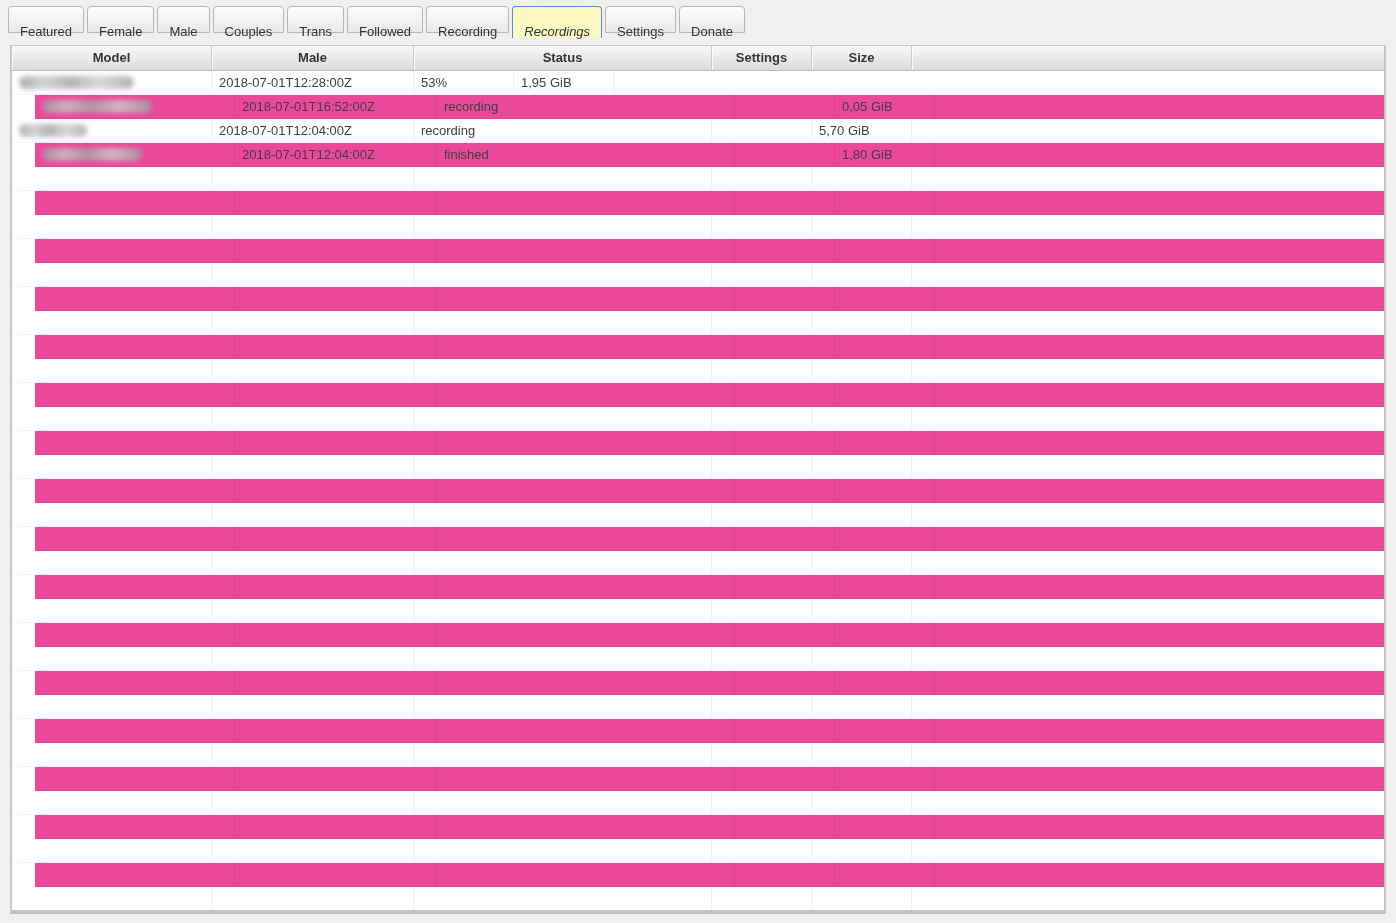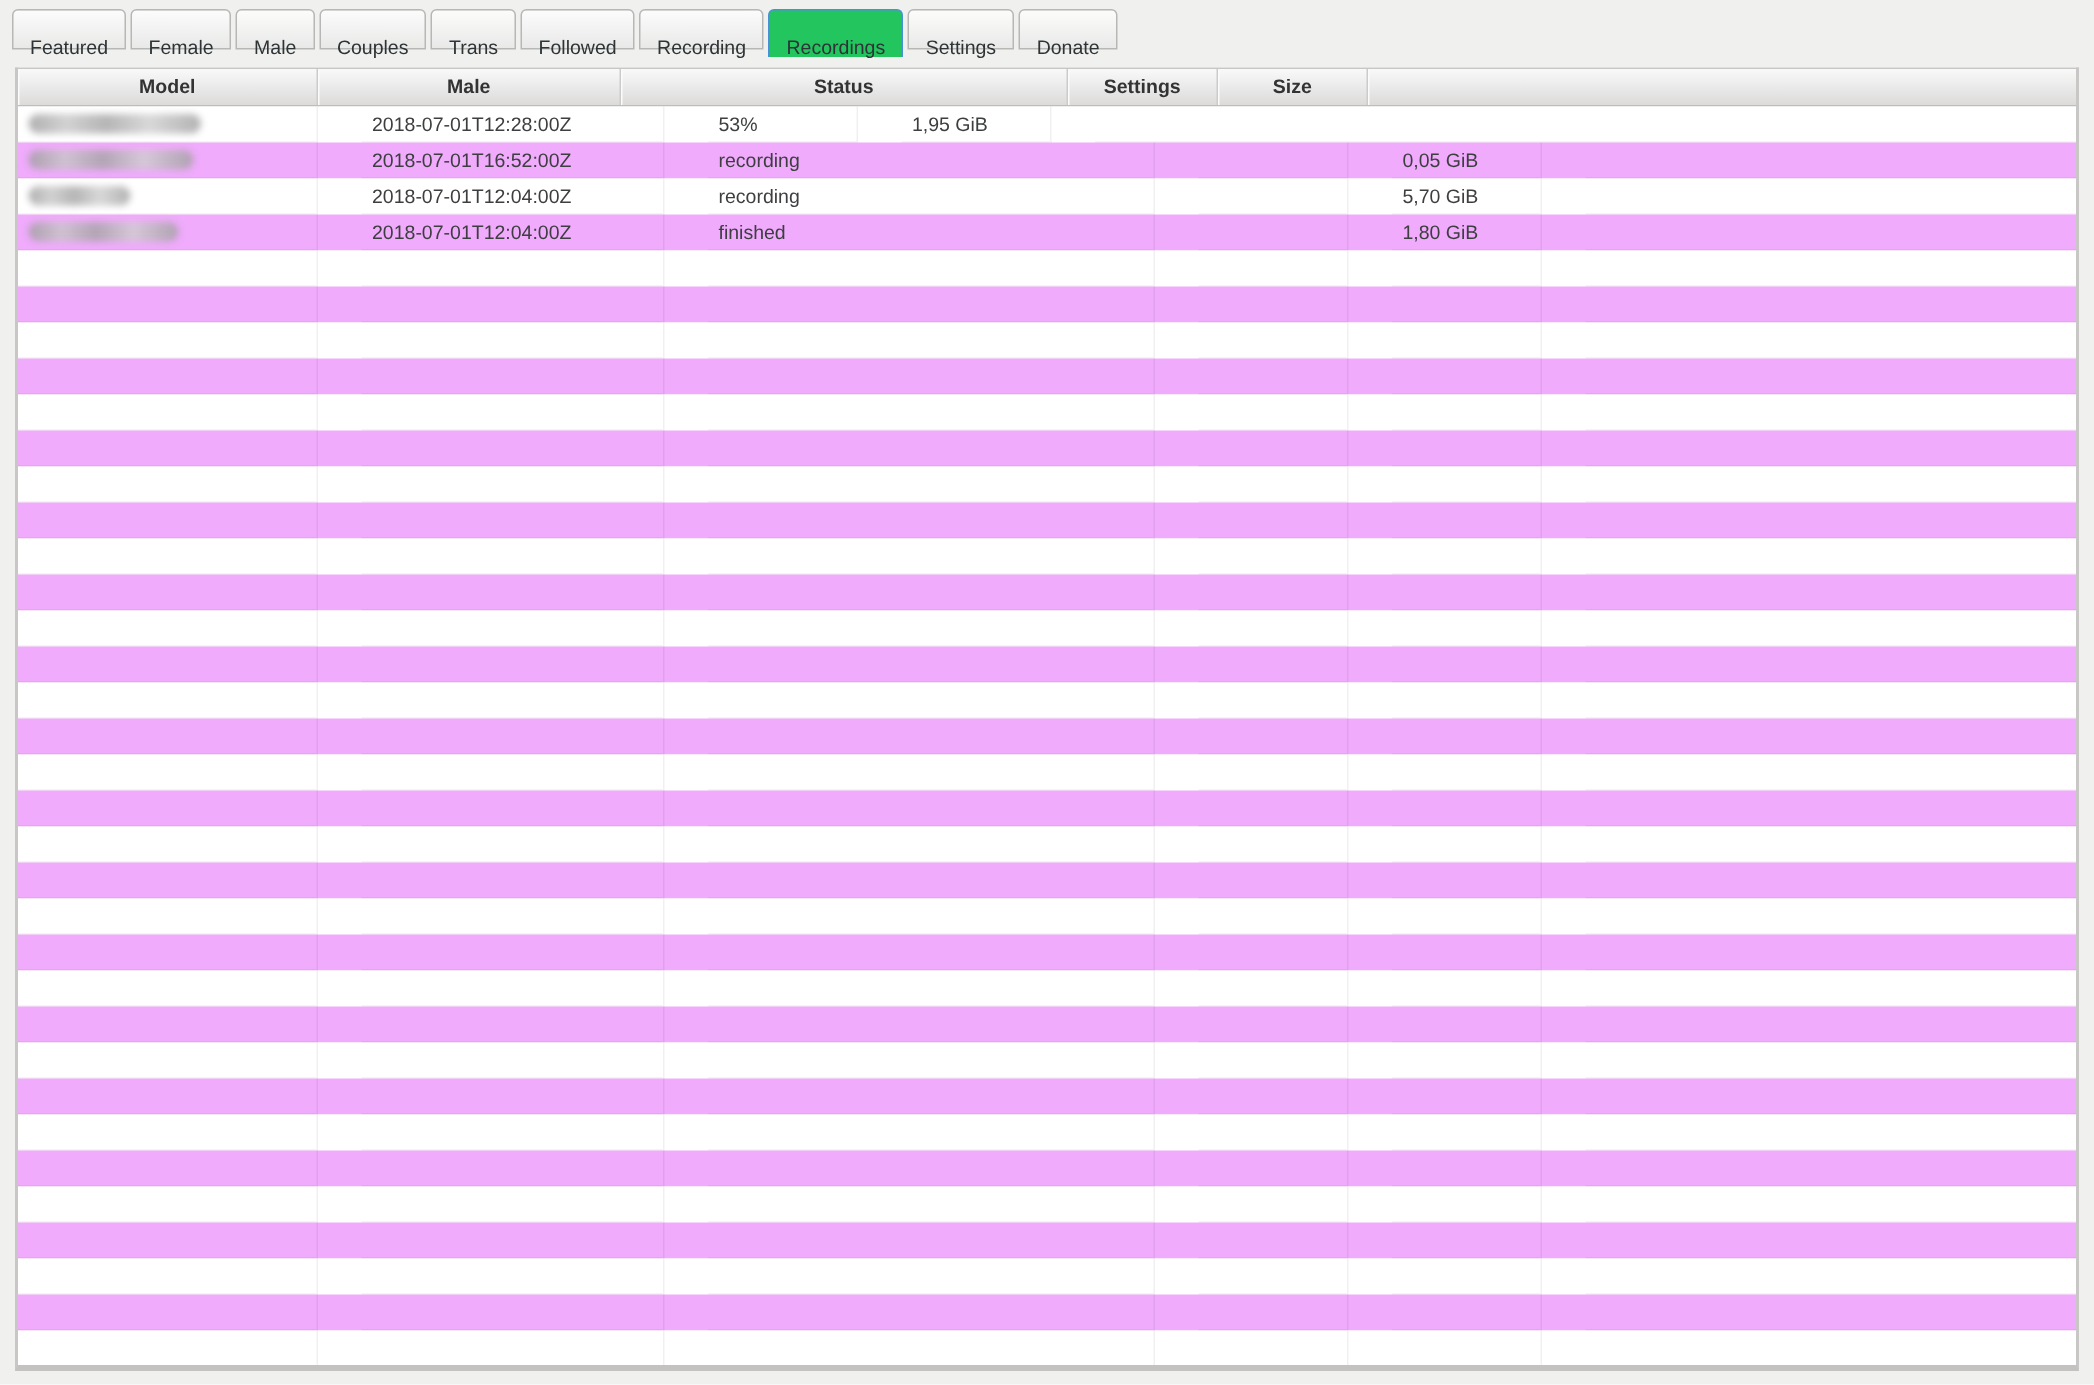--- a/index.html
+++ b/index.html
@@ -26,24 +26,25 @@
     margin-right: 3px;
     background: linear-gradient(to bottom, #fcfcfc, #e9e9e8);
     border: 1px solid #b7b7b5;
     border-radius: 4px 4px 0 0;
     color: #2e3436;
     cursor: default;
     white-space: nowrap;
   }
   .tab.active {
     height: 32px;
-    background: #22c55e;
+    background: #fef9c3;
     border: 1px solid #4a90d9;
     border-bottom: none;
     border-radius: 4px 4px 0 0;
+    font-style: italic;
   }
 
   
   .table-frame {
     position: absolute;
     left: 10px; top: 45px;
     width: 1376px; height: 869px;
     background: #ffffff;
     border: 2px solid #c8c7c6;
     border-top-width: 1px;
@@ -65,23 +66,22 @@
     border-right: 1px solid #cccbca;
     box-shadow: inset 1px 0 0 #fbfbfb;
     overflow: hidden;
     white-space: nowrap;
   }
   .tbody { width: 100%; }
   .tr {
     display: flex;
     height: 24px;
     background: #ffffff;
-    gap: 29px;
-  }
-  .tr.even { background: #f0abfc; }
+  }
+  .tr.even { background: #ec4899; margin-left: 23px; }
   .td {
     height: 100%;
     line-height: 23px;
     padding-left: 7px;
     border-right: 1px solid rgba(0,0,0,0.055);
     border-bottom: 1px solid rgba(0,0,0,0.045);
     color: #3c3e40;
     overflow: hidden;
     white-space: nowrap;
     display: flex;

